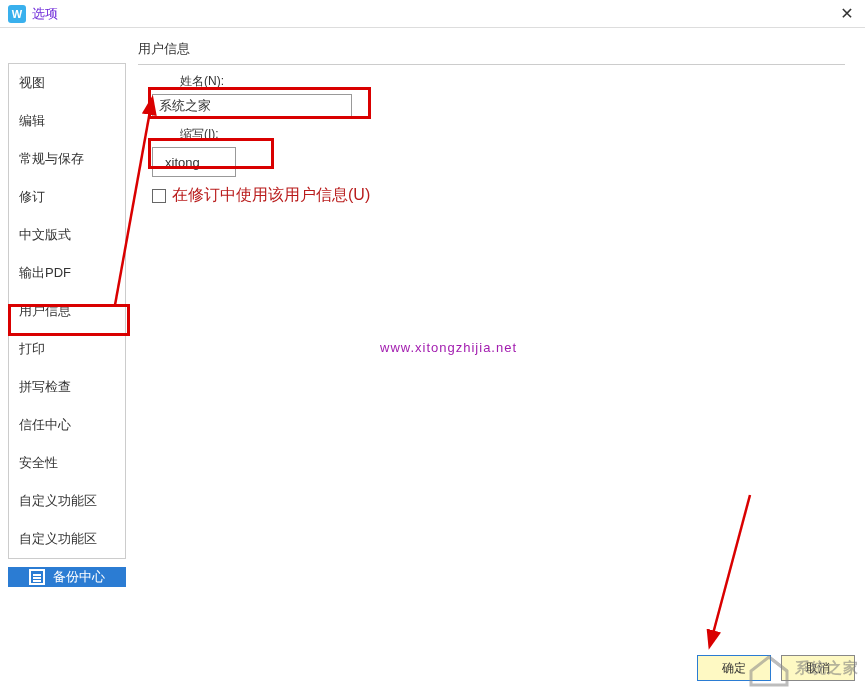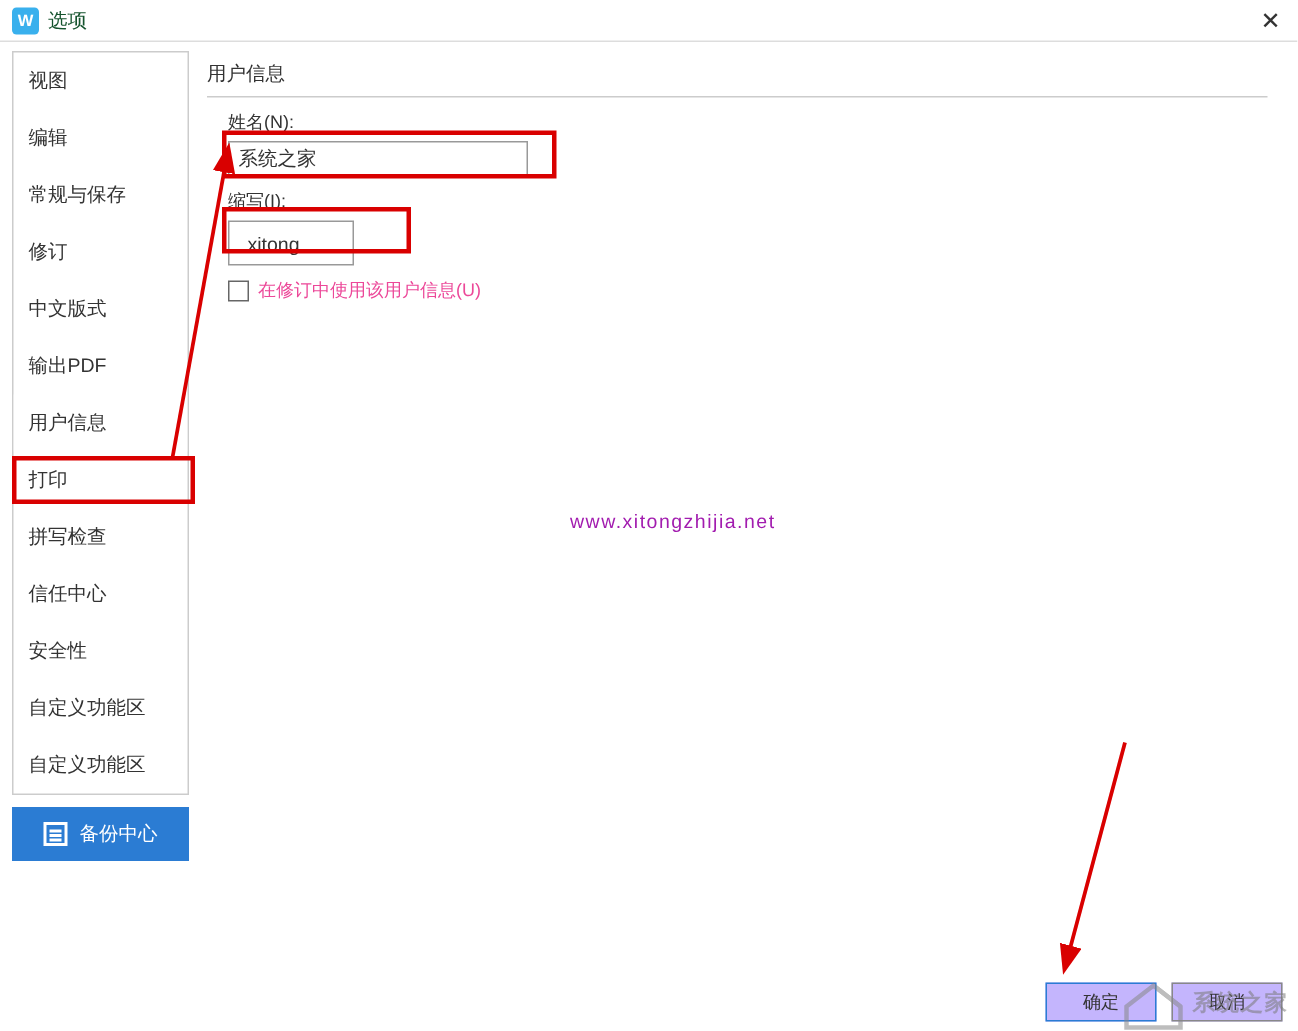--- a/index.html
+++ b/index.html
@@ -1,59 +1,59 @@
 <!DOCTYPE html>
 <html><head>
   <meta charset="utf-8">
   <style>
     * { margin: 0; padding: 0; box-sizing: border-box; }
     body { font-family: "Microsoft YaHei", sans-serif; font-size: 13px; background: #fff; width: 865px; height: 687px; overflow: hidden; position: relative; }
     
     .titlebar { height: 28px; display: flex; align-items: center; padding: 0 8px; border-bottom: 1px solid #ddd; }
     .titlebar-icon { width: 18px; height: 18px; background: #39b0ed; border-radius: 3px; display: flex; align-items: center; justify-content: center; color: #fff; font-weight: bold; font-size: 11px; margin-right: 6px; }
-    .titlebar-title { flex: 1; font-size: 13px; color: #14532d; }
+    .titlebar-title { flex: 1; font-size: 13px; color: #6d28d9; }
     .titlebar-close { width: 20px; height: 20px; display: flex; align-items: center; justify-content: center; cursor: pointer; font-size: 16px; color: #333; }
     
     .content { display: flex; height: 645px; padding: 6px 8px 0 8px; }
     
-    .sidebar { width: 118px; border: 1px solid #ccc; background: #fff; display: flex; flex-direction: column; }
+    .sidebar { width: 118px; border: 1px solid #ccc; background: #fff; display: flex; flex-direction: column; margin-top: 29px; }
     .sidebar-list { flex: 1; overflow: auto; }
     .sidebar-item { padding: 10px 8px 10px 10px; cursor: pointer; color: #333; font-size: 13px; }
     .sidebar-item.selected { background: #fff; }
     
-    .backup-btn { height: 36px; background: #2b7cd3; color: #fff; display: flex; align-items: center; justify-content: center; gap: 8px; cursor: pointer; font-size: 13px; margin: 0 0 0 0;}
+    .backup-btn { height: 20px; background: #2b7cd3; color: #fff; display: flex; align-items: center; justify-content: center; gap: 8px; cursor: pointer; font-size: 13px; margin: 0 0 0 0;}
     .sidebar-wrap { display:flex; flex-direction:column; width:118px; }
     .backup-container { margin-top: 8px; }
     .backup-icon { width: 16px; height: 16px; border: 2px solid #fff; display:inline-block; position:relative; }
     .backup-icon::after { content:""; position:absolute; top:3px; left:2px; width:8px; height:1.5px; background:#fff; box-shadow: 0 3px 0 #fff, 0 6px 0 #fff; }
     
     .main { flex: 1; padding: 0 12px; position: relative; }
     .section-title { font-size: 13px; color: #333; padding: 6px 0 4px 0; }
     .section-underline { border-bottom: 1px solid #ccc; height:1px; margin-bottom: 8px; margin-top:2px;}
     
     .field { margin-left: 14px; margin-bottom: 8px; }
-    .field-label { font-size: 12px; color: #333; margin-bottom: 4px; display:block; }
+    .field-label { font-size: 12px; color: #333; margin-bottom: 4px; display:block;margin-left:28px; }
     .text-input { border: 1px solid #999; padding: 3px 6px; font-size: 13px; font-family: inherit; color: #333; }
     .name-input { width: 200px; height: 24px; }
     .abbr-input { width: 84px; height: 30px; padding-left: 12px; }
     .address-input { width: 200px; height: 116px; resize: none; }
     
     .checkbox-row { margin-left: 14px; margin-top: 6px; display: flex; align-items: center; gap: 6px; }
     .checkbox { width: 14px; height: 14px; border: 1px solid #666; cursor: pointer; }
-    .checkbox-label { font-size: 12px; color: #ec4899; }
+    .checkbox-label { font-size: 16px; color: #b91c1c; }
     
     .highlight-red { position: absolute; border: 3px solid #d90000; pointer-events: none; }
     .hl-sidebar-user { left: 8px; top: 304px; width: 122px; height: 32px; }
     .hl-name { left: 148px; top: 87px; width: 223px; height: 32px; }
     .hl-abbr { left: 148px; top: 138px; width: 126px; height: 31px; }
     
     .arrow-svg { position: absolute; pointer-events: none; }
     
     .footer { position: absolute; bottom: 6px; right: 10px; display: flex; gap: 10px; }
-    .footer-btn { width: 74px; height: 26px; border: 1px solid #888; background: #c4b5fd; cursor: pointer; font-size: 12px; color:#333; display:flex; align-items:center; justify-content:center; }
+    .footer-btn { width: 74px; height: 26px; border: 1px solid #888; background: #fef9c3; cursor: pointer; font-size: 12px; color:#333; display:flex; align-items:center; justify-content:center; }
     .footer-btn.primary { border: 1px solid #2b7cd3; }
     
     .watermark { position: absolute; right: 6px; bottom: 0px; opacity: 0.55; font-size: 15px; color: #7a7a7a; display:flex; align-items:center; gap:4px; font-weight:bold; letter-spacing:1px;}
     .wm-logo { width:44px; height:38px; }
     .center-wm { position:absolute; left: 380px; top: 340px; color: #a21caf; font-size: 13px; letter-spacing: 1px; }
   </style>
 </head>
 <body>
 
 <div class="titlebar">

